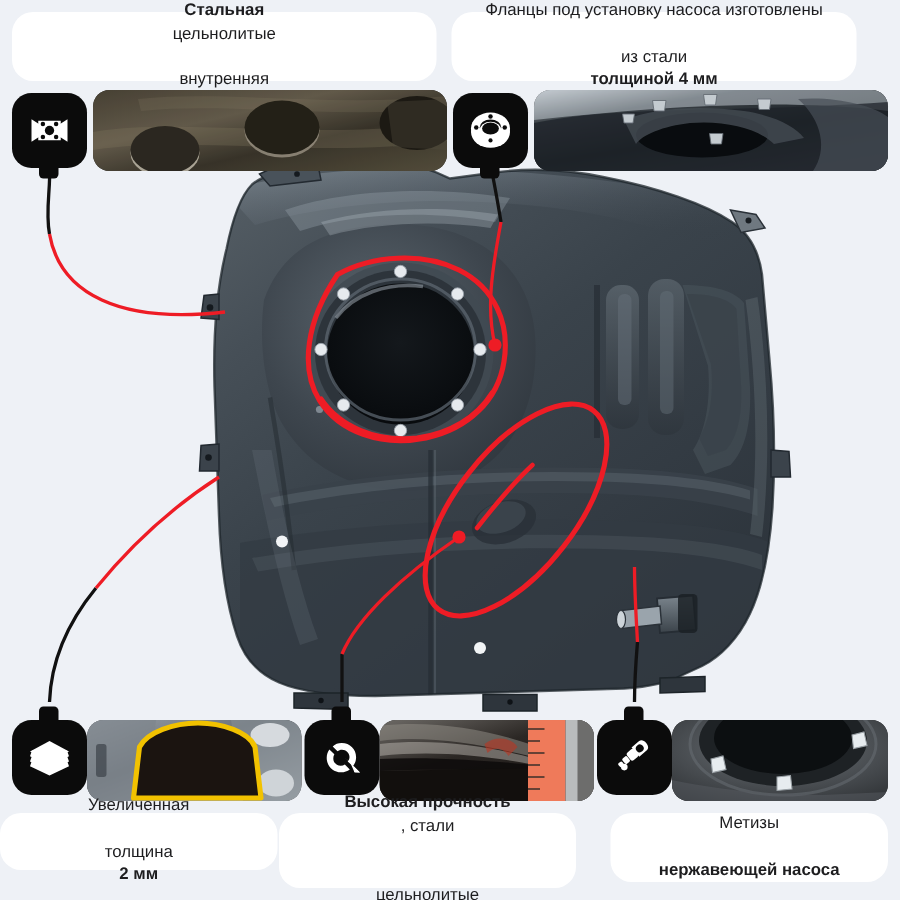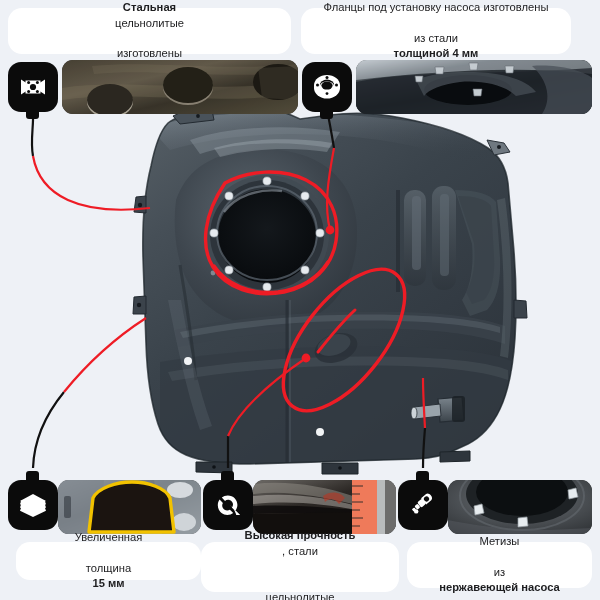--- a/index.html
+++ b/index.html
@@ -25,22 +25,22 @@
     padding:12px 10px;
     box-sizing:border-box;
     z-index:7;
   }
   .card span{display:block;}
   .card b{font-weight:700;}
   .card .lt{font-weight:400;}
 
   .card-tl{left:8px;  top:8px;  width:283px; height:46px;}
   .card-tr{left:301px;top:8px;  width:270px; height:46px;}
-  .card-bl{left:16px;  top:542px;width:185px; height:38px;}
-  .card-bm{left:201px;top:542px;width:198px; height:50px;}
+  .card-bl{left:0;  top:542px;width:185px; height:38px;}
+  .card-bm{left:186px;top:542px;width:198px; height:50px;}
   .card-br{left:407px;top:542px;width:185px; height:46px;}
 
   
   .thumb{
     position:absolute;
     border-radius:11px;
     overflow:hidden;
     z-index:5;
     background:#2b2b2b;
   }
@@ -491,46 +491,46 @@
           <circle cx="21.6" cy="12.6" r="2.6" fill="#0b0b0b"></circle>
         </g>
         <circle cx="8.2" cy="21.4" r="2.2" fill="#fff"></circle>
       </svg>
     </span>
   </div>
 
   <div class="card card-tl">
     <span>
       <b>Стальная</b><span class="lt"> цельнолитые</span><br>
-      <span class="lt">изготовлены</span>
+      <span class="lt">внутренняя</span>
     </span>
   </div>
 
   <div class="card card-tr">
     <span>
       <span class="lt">Фланцы под установку насоса изготовлены</span><br>
       <span class="lt">из стали </span><b>толщиной 4 мм</b>
     </span>
   </div>
 
   <div class="card card-bl">
     <span>
       <span class="lt">Увеличенная</span><br>
-      <span class="lt">толщина </span><b>15 мм</b>
+      <span class="lt">толщина </span><b>2 мм</b>
     </span>
   </div>
 
   <div class="card card-bm">
     <span>
       <b>Высокая прочность</b><span class="lt">, стали</span><br>
       <br>
       <span class="lt">цельнолитые</span>
     </span>
   </div>
 
   <div class="card card-br">
     <span>
       <span class="lt">Метизы</span><br>
-      <span class="lt">из </span><b>нержавеющей насоса</b>
+      <b>нержавеющей насоса</b>
     </span>
   </div>
 
 </div>
 
 </body></html>

